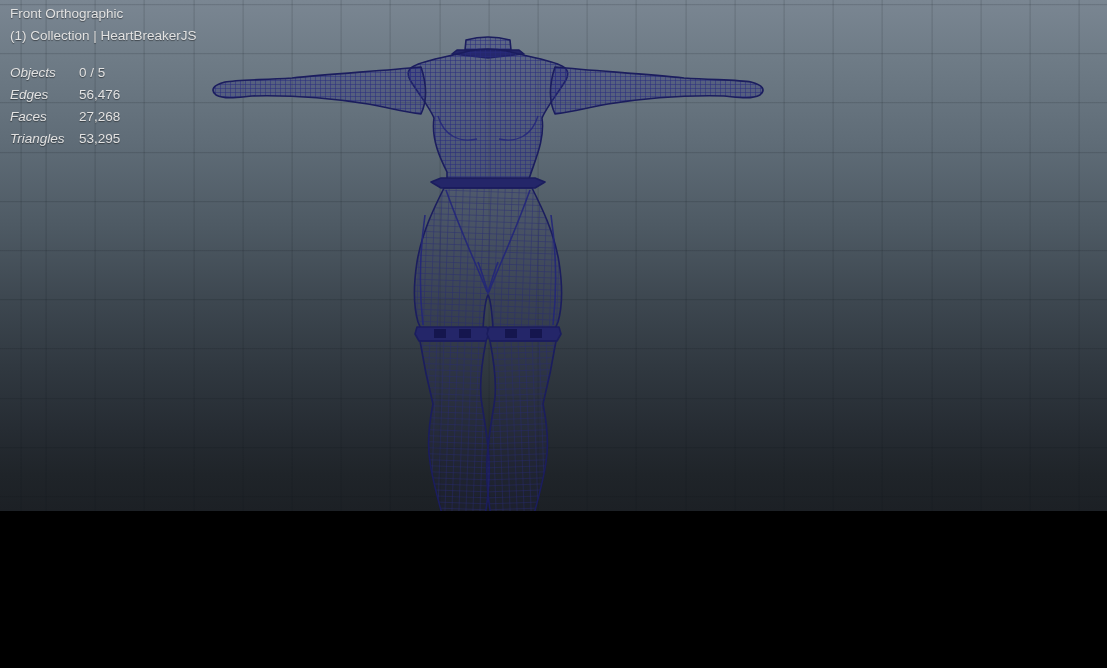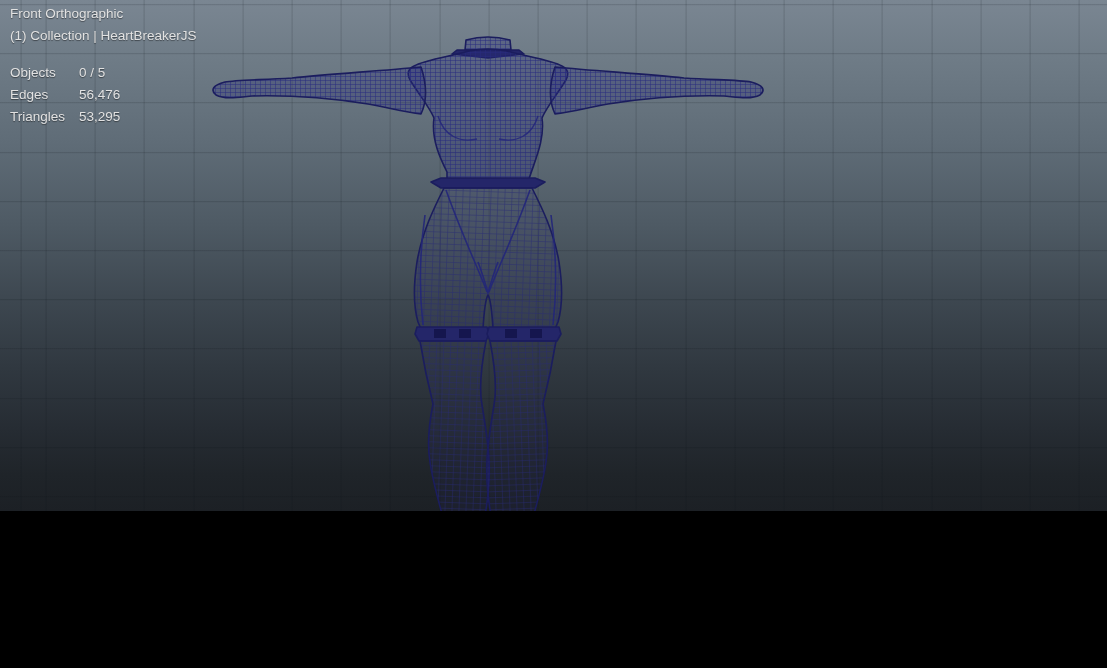--- a/index.html
+++ b/index.html
@@ -21,21 +21,21 @@
   }
   .scene{position:absolute;inset:0;display:block;}
   .hud{
     position:absolute;top:3px;left:10px;
     color:#e2e2e2;font-size:13.5px;line-height:22.4px;
     text-shadow:0 1px 1px rgba(0,0,0,0.45);
     user-select:none;
   }
   .hud-stats{margin-top:14px;}
   .stat-row{display:flex;line-height:21.9px;}
-  .stat-label{width:69px;}
+  .stat-label{width:69px;font-style:italic;}
 </style>
 </head>
 <body>
 
 <div class="viewport">
 
   <div class="grid-overlay"></div>
 
   <svg class="scene" viewBox="0 0 1107 668" aria-hidden="true">
     <defs>
@@ -156,19 +156,23 @@
     <div class="hud-stats">
       <div class="stat-row">
         <span class="stat-label">Objects</span>
         <span class="stat-value">0 / 5</span>
       </div>
       <div class="stat-row">
         <span class="stat-label">Edges</span>
         <span class="stat-value">56,476</span>
       </div>
       <div class="stat-row">
+        <span class="stat-label">Faces</span>
+        <span class="stat-value">27,268</span>
+      </div>
+      <div class="stat-row">
         <span class="stat-label">Triangles</span>
         <span class="stat-value">53,295</span>
       </div>
     </div>
   </div>
 
 </div>
 
 </body></html>

